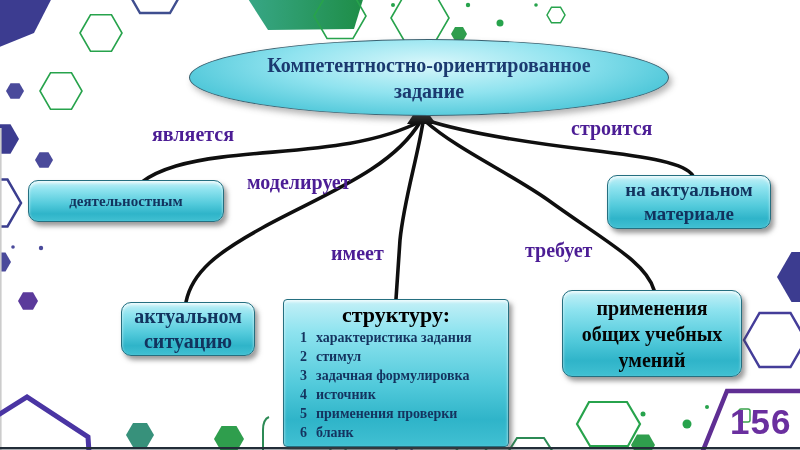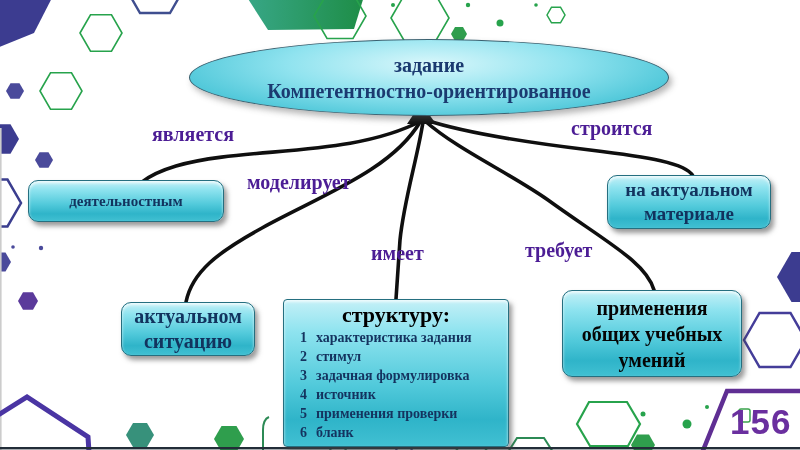--- a/index.html
+++ b/index.html
@@ -15,21 +15,21 @@
   #title-ellipse{position:absolute;left:189px;top:39px;width:478px;height:75px;z-index:3;
         border-radius:50%;
         background:radial-gradient(ellipse at 50% 32%,#d9f7fb 0%,#90e3ef 42%,#4cc6d8 78%,#34b9cc 100%);
         border:1.5px solid #3a6170;box-shadow:3px 4px 6px rgba(90,90,90,.45);
         display:flex;flex-direction:column;justify-content:center;align-items:center;
         color:#1b3a70;font-weight:bold;font-size:20px;line-height:1.3;}
   .clabel{position:absolute;z-index:4;color:#4c1d95;font-weight:bold;font-size:20px;white-space:nowrap;}
   #label-is{left:152px;top:123px;}
   #label-models{left:247px;top:171px;}
   #label-built{left:571px;top:117px;}
-  #label-has{left:331px;top:242px;margin-left:40px;}
+  #label-has{left:331px;top:242px;}
   #label-requires{left:525px;top:239px;}
   #node-activity{left:28px;top:180px;width:194px;height:40px;font-size:15px;}
   #node-material{left:607px;top:175px;width:162px;height:52px;font-size:19px;line-height:1.25;}
   #node-life{left:121px;top:302px;width:132px;height:52px;font-size:20px;line-height:1.25;}
   #node-skills{left:562px;top:290px;width:178px;height:85px;font-size:20px;line-height:1.3;color:#050505;}
   #structure-box{left:283px;top:299px;width:224px;height:146px;border-radius:4px;
         justify-content:flex-start;align-items:stretch;text-align:left;}
   #structure-title{font-size:22px;color:#000;text-align:center;margin-top:3px;line-height:24px;}
   #structure-items{padding:1px 4px 0 11px;}
   .srow{display:flex;gap:9px;font-size:14px;line-height:19px;color:#14335f;font-weight:bold;}
@@ -103,22 +103,22 @@
       <path d="M421,121 C350,158 245,146 176,166 C146,175 131,188 130,200"></path>
       <path d="M420,122 C392,170 320,196 262,228 C218,252 192,272 186,302"></path>
       <path d="M423,122 C417,160 404,200 400,240 C398,268 397,284 396,299"></path>
       <path d="M425,121 C458,150 508,172 548,200 C606,242 646,262 654,290"></path>
       <path d="M426,120 C468,134 540,144 590,150 C648,157 686,163 693,176"></path>
     </g>
     <polygon points="421,103 407,124 436,124" fill="#0f0f0f"></polygon>
   </svg>
 
   <div id="title-ellipse">
+    <span>Компетентностно-ориентированное</span>
     <span>задание</span>
-    <span>Компетентностно-ориентированное</span>
   </div>
 
   <div class="clabel" id="label-is">является</div>
   <div class="clabel" id="label-models">моделирует</div>
   <div class="clabel" id="label-built">строится</div>
   <div class="clabel" id="label-has">имеет</div>
   <div class="clabel" id="label-requires">требует</div>
 
   <div class="node" id="node-activity">
     <span>деятельностным</span>

